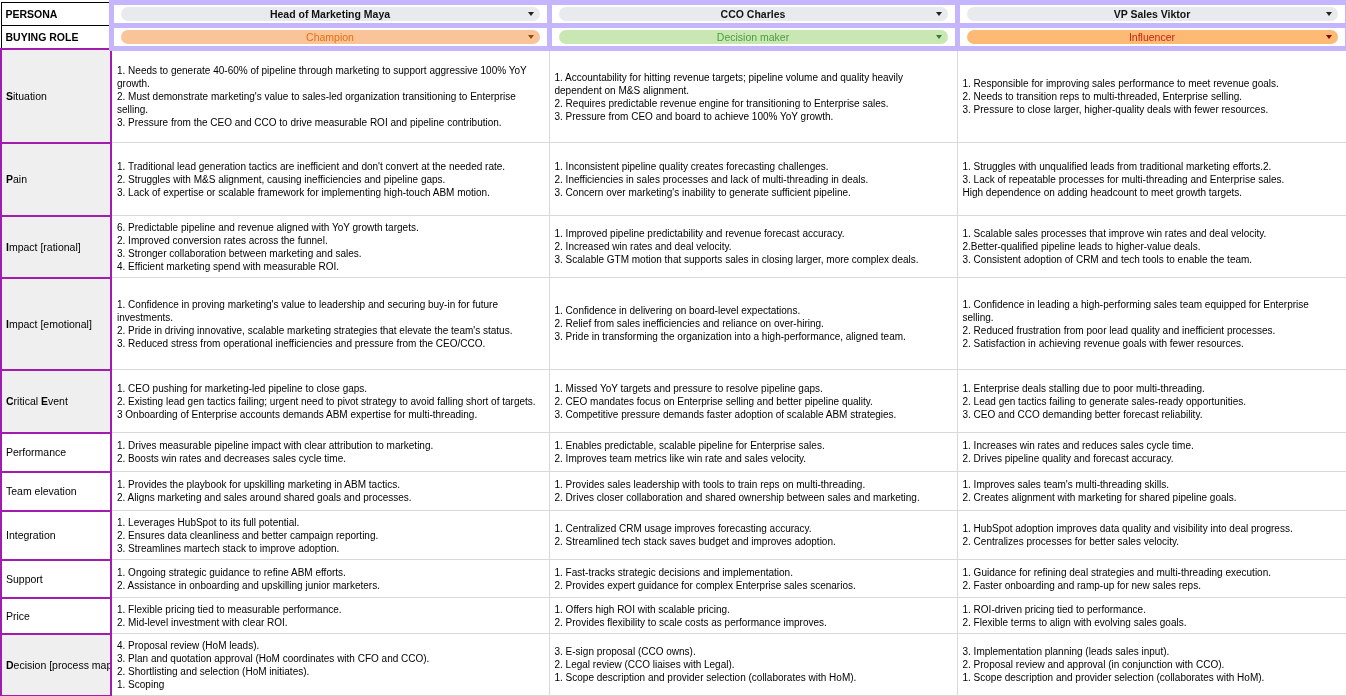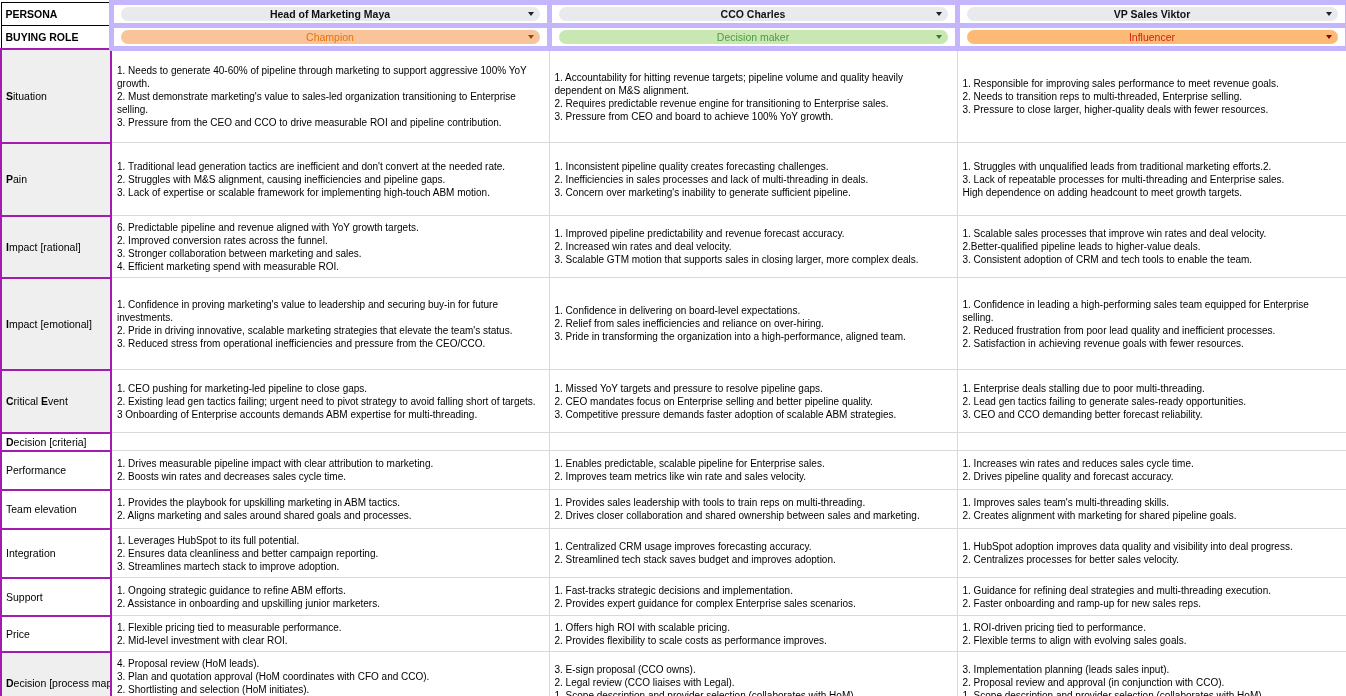--- a/index.html
+++ b/index.html
@@ -176,26 +176,20 @@
             <div class="item">1. Missed YoY targets and pressure to resolve pipeline gaps.</div>
             <div class="item">2. CEO mandates focus on Enterprise selling and better pipeline quality.</div>
             <div class="item">3. Competitive pressure demands faster adoption of scalable ABM strategies.</div>
           </td>
           <td class="cell">
             <div class="item">1. Enterprise deals stalling due to poor multi-threading.</div>
             <div class="item">2. Lead gen tactics failing to generate sales-ready opportunities.</div>
             <div class="item">3. CEO and CCO demanding better forecast reliability.</div>
           </td>
         </tr>
-        <tr style="height: 18px;">
-          <th class="lbl"><b>D</b><span>ecision [criteria]</span></th>
-          <td class="cell"></td>
-          <td class="cell"></td>
-          <td class="cell"></td>
-        </tr>
         <tr style="height: 39px;">
           <th class="lbl"><span>Performance</span></th>
           <td class="cell">
             <div class="item">1. Drives measurable pipeline impact with clear attribution to marketing.</div>
             <div class="item">2. Boosts win rates and decreases sales cycle time.</div>
           </td>
           <td class="cell">
             <div class="item">1. Enables predictable, scalable pipeline for Enterprise sales.</div>
             <div class="item">2. Improves team metrics like win rate and sales velocity.</div>
           </td>

